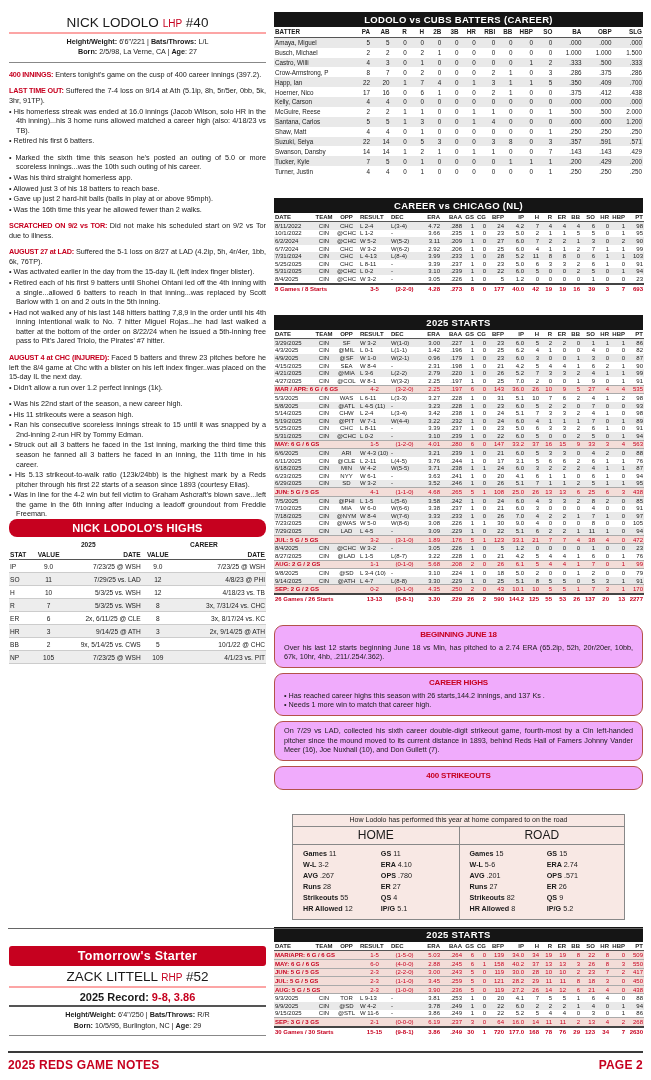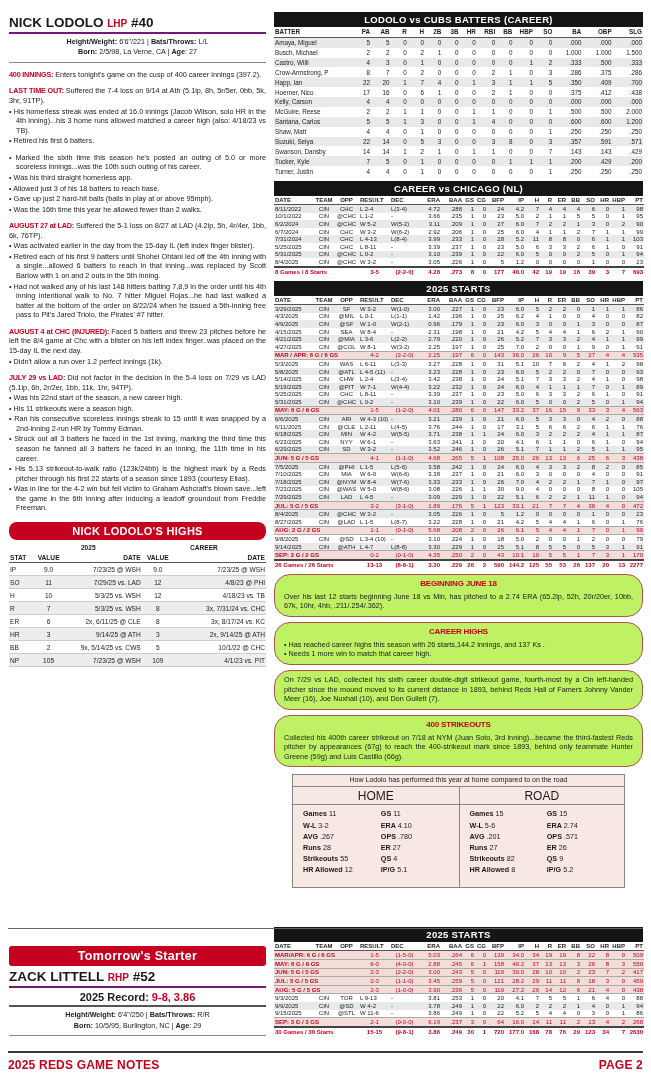--- a/index.html
+++ b/index.html
@@ -2,29 +2,29 @@
 <html><head>
 <meta charset="utf-8">
 <style>
   html,body{margin:0;padding:0}
   body{width:651px;height:1080px;background:#fff;color:#1a1a1a;
        font-family:"Liberation Sans",sans-serif;position:relative;overflow:hidden}
   .red{color:#c6011f}
   .bold{font-weight:bold}
   .page{display:flex;gap:8px;padding:12px 8px 0 9px;height:1040px;box-sizing:border-box}
   .col-left{width:257px;flex:none;position:relative;padding-bottom:118px;box-sizing:border-box}
-  .col-right{flex:1;min-width:0;position:relative;display:flex;flex-direction:column;gap:5px;
+  .col-right{flex:1;min-width:0;position:relative;display:flex;flex-direction:column;gap:22px;
              padding-bottom:118px;box-sizing:border-box}
 
   
   .red-bar{background:#c6011f;color:#fff;text-align:center;font-weight:bold;
            font-size:12.5px;padding:3px 0;border-radius:3px;letter-spacing:.3px}
   .red-bar.round{border-radius:8px;font-size:11px}
-  .name-row{font-size:13.5px;font-weight:bold;text-align:left;padding:3px 0 2px;
-            border-bottom:2px solid #701a75}
+  .name-row{font-size:13.5px;font-weight:normal;text-align:center;padding:3px 0 2px;
+            border-bottom:2px solid #fca5a5}
   .name-row .hand{color:#c6011f;font-size:10px}
   .record-row{font-size:11px;font-weight:bold;text-align:center;padding:2.5px 0;
               border-bottom:2px solid #555}
   .bio{font-size:7.2px;text-align:center;padding:3px 0 4px;border-bottom:1.5px solid #888;
        line-height:1.45}
 
   
   .note{margin-top:7px;font-size:7.25px;line-height:1.32;text-align:justify}
   .note .lead{color:#c6011f;font-weight:bold;letter-spacing:-.2px}
   .note ul{margin:1px 0 0;padding:0;list-style:none}
@@ -53,35 +53,35 @@
   .batters td{padding:1.45px 1px}
   .batters tbody tr:nth-child(odd){background:#e9e9e9}
 
   .highs-table{font-size:6.6px;margin-top:2px}
   .highs-table th{padding:1.6px 1px;border-bottom:1px solid #555}
   .highs-table th.grp{border-bottom:none;text-align:center}
   .highs-table td{padding:2.5px 1px;border-bottom:.5px solid #ccc}
   .highs-table tbody tr:nth-child(even){background:#ededed}
 
   
-  .pink{background:#bef264;border:1px solid #b3524a;border-radius:16px;
+  .pink{background:#f0abfc;border:1px solid #b3524a;border-radius:9px;
         padding:4px 9px 5px;font-size:7.25px;line-height:1.33;text-align:justify}
   .pink h4{color:#c6011f;text-align:center;font-size:8px;margin:0 0 2px;letter-spacing:-.2px}
   .pink .bline{padding-left:7px;text-indent:-7px}
   .pink .bline::before{content:"• "}
 
   
   .hr-outer{border:1.5px solid #888;background:#f8e8e4;margin:2px 18px 0;font-size:7.2px}
   .hr-title{color:#c6011f;font-weight:bold;text-align:center;font-size:9.5px;padding-top:3px}
   .hr-sub{text-align:center;font-size:7px;padding:1px 0 3px}
   .hr-grid{display:grid;grid-template-columns:1fr 1fr;border-top:1.5px solid #888}
   .hr-panel{border-left:1.5px solid #888}
   .hr-panel:first-child{border-left:none}
   .hr-head{text-align:center;font-size:12px;border-bottom:1.5px solid #888;padding:1.5px 0}
-  .hr-rows{padding:3px 10px 12px}
+  .hr-rows{padding:3px 10px 5px}
   .hr-row{display:grid;grid-template-columns:1.15fr 1fr;line-height:1.55}
 
   .bottom-left{position:absolute;bottom:4px;left:0;right:0}
   .bottom-right{position:absolute;bottom:4px;left:0;right:0}
   .page-rule{position:absolute;left:8px;right:8px;top:928px;border-top:1.5px solid #666}
 
   footer{position:absolute;left:8px;right:8px;bottom:8px;border-top:2px solid #3a3a3a;
          padding-top:5px;display:flex;justify-content:space-between;align-items:baseline}
   footer div{color:#c6011f;font-weight:bold;font-size:12px;letter-spacing:.2px}
 </style>
@@ -117,47 +117,49 @@
         <div class="note">
           <ul class="bullets">
             <li>Marked the sixth time this season he's posted an outing of 5.0 or more scoreless innings...was the 10th such outing of his career.</li>
             <li>Was his third straight homerless app.</li>
             <li>Allowed just 3 of his 18 batters to reach base.</li>
             <li>Gave up just 2 hard-hit balls (balls in play at or above 95mph).</li>
             <li>Was the 16th time this year he allowed fewer than 2 walks.</li>
           </ul>
         </div>
         <div class="note">
+          <div><span class="lead">SCRATCHED ON 9/2 vs TOR: </span><span>Did not make his scheduled start on 9/2 vs Tor due to illness.</span></div>
+        </div>
+        <div class="note">
           <div><span class="lead">AUGUST 27 at LAD: </span><span>Suffered the 5-1 loss on 8/27 at LAD (4.2ip, 5h, 4r/4er, 1bb, 6k, 76TP).</span></div>
           <ul class="bullets">
             <li>Was activated earlier in the day from the 15-day IL (left index finger blister).</li>
             <li>Retired each of his first 9 batters until Shohei Ohtani led off the 4th inning with a single...allowed 6 batters to reach in that inning...was replaced by Scott Barlow with 1 on and 2 outs in the 5th inning.</li>
             <li>Had not walked any of his last 148 hitters batting 7,8,9 in the order until his 4th inning intentional walk to No. 7 hitter Miguel Rojas...he had last walked a batter at the bottom of the order on 8/22/24 when he issued a 5th-inning free pass to Pit's Jared Triolo, the Pirates' #7 hitter.</li>
           </ul>
         </div>
         <div class="note">
           <div><span class="lead">AUGUST 4 at CHC (INJURED): </span><span>Faced 5 batters and threw 23 pitches before he left the 8/4 game at Chc with a blister on his left index finger..was placed on the 15-day IL the next day.</span></div>
           <ul class="bullets">
             <li>Didn't allow a run over 1.2 perfect innings (1k).</li>
           </ul>
         </div>
         <div class="note">
-          <div><span class="lead">JULY 29 vs LAD: </span><span>Did not factor in the decision in the 5-4 loss on 7/29 vs LAD (5.1ip, 6h, 2r/2er, 1bb, 11k, 1hr, 94TP).</span></div>
           <ul class="bullets">
             <li>Was his 22nd start of the season, a new career high.</li>
             <li>His 11 strikeouts were a season high.</li>
             <li>Ran his consecutive scoreless innings streak to 15 until it was snapped by a 2nd-inning 2-run HR by Tommy Edman.</li>
             <li>Struck out all 3 batters he faced in the 1st inning, marking the third time this season he fanned all 3 batters he faced in an inning, the 11th time in his career.</li>
             <li>His 5.13 strikeout-to-walk ratio (123k/24bb) is the highest mark by a Reds pitcher through his first 22 starts of a season since 1893 (courtesy Elias).</li>
             <li>Was in line for the 4-2 win but fell victim to Graham Ashcraft's blown save...left the game in the 6th inning after inducing a leadoff groundout from Freddie Freeman.</li>
           </ul>
         </div>
       </div>
 
-    <section style="margin-top:9px">
+    <section style="margin-top:0">
       <div class="red-bar round">NICK LODOLO'S HIGHS</div>
       <table class="highs-table" id="t-highs">
           <colgroup>
             <col style="width: 24px;">
             <col style="width: 26px;">
             <col style="width: 74px;">
             <col style="width: 30px;">
             <col style="width: 86px;">
           </colgroup>
           <thead>
@@ -1514,21 +1516,20 @@
         <section class="pink">
           <h4>CAREER HIGHS</h4>
           <div class="bline">Has reached career highs this season with 26 starts,144.2 innings, and 137 Ks .</div>
           <div class="bline">Needs 1 more win to match that career high.</div>
         </section>
         <section class="pink">
           <div>On 7/29 vs LAD, collected his sixth career double-digit strikeout game, fourth-most by a Cin left-handed pitcher since the mound moved to its current distance in 1893, behind Reds Hall of Famers Johnny Vander Meer (16), Joe Nuxhall (10), and Don Gullett (7).</div>
         </section>
         <section class="pink">
           <h4>400 STRIKEOUTS</h4>
-          <div>Collected his 400th career strikeout on 7/18 at NYM (Juan Soto, 3rd inning)...became the third-fastest Reds pitcher by appearances (67g) to reach the 400-strikeout mark since 1893, behind only teammate Hunter Greene (59g) and Luis Castillo (66g).</div>
         </section>
       </div>
 
     <section class="hr-outer">
       <div class="hr-sub">How Lodolo has performed this year at home compared to on the road</div>
       <div class="hr-grid" id="hr-grid">
           <div class="hr-panel">
             <div class="hr-head">HOME</div>
             <div class="hr-rows">
               <div class="hr-row">

